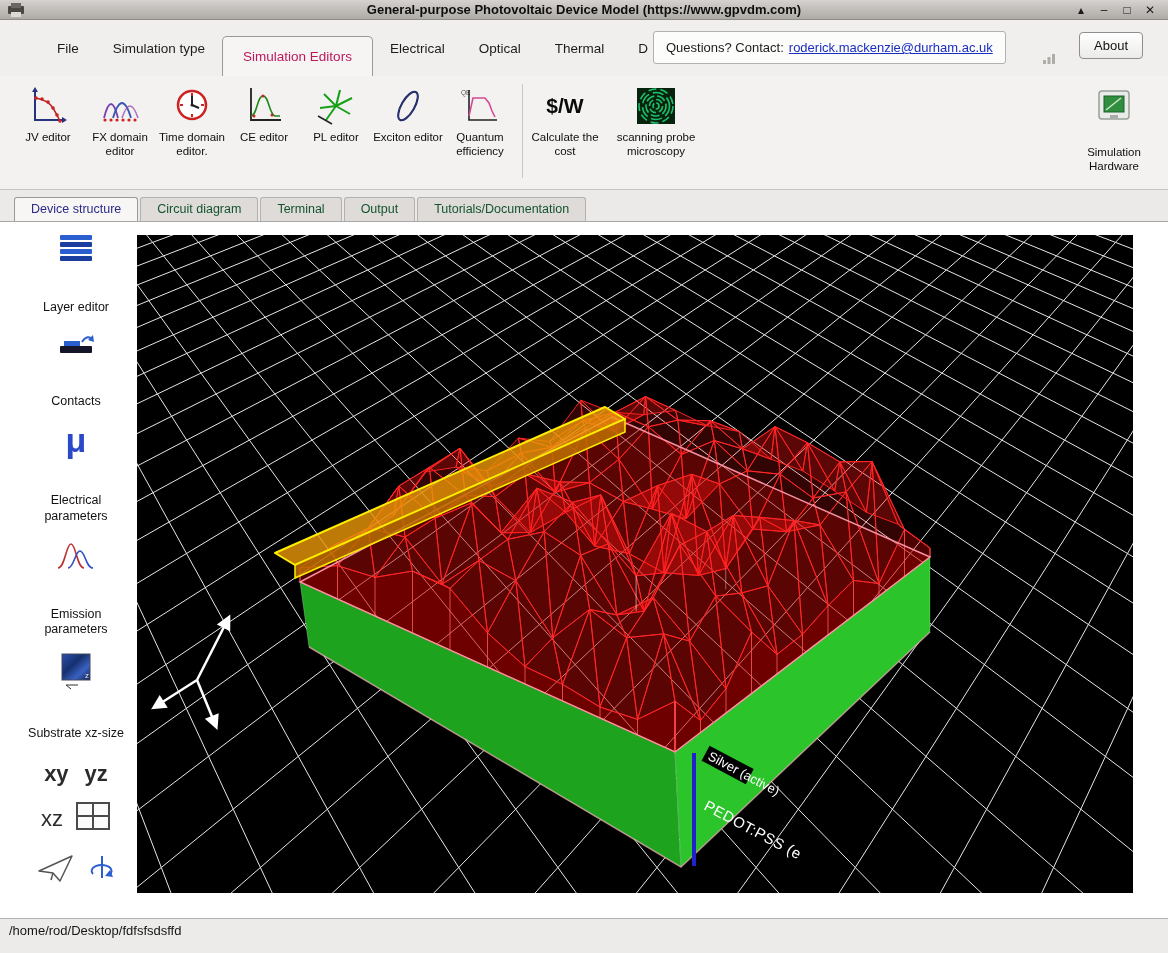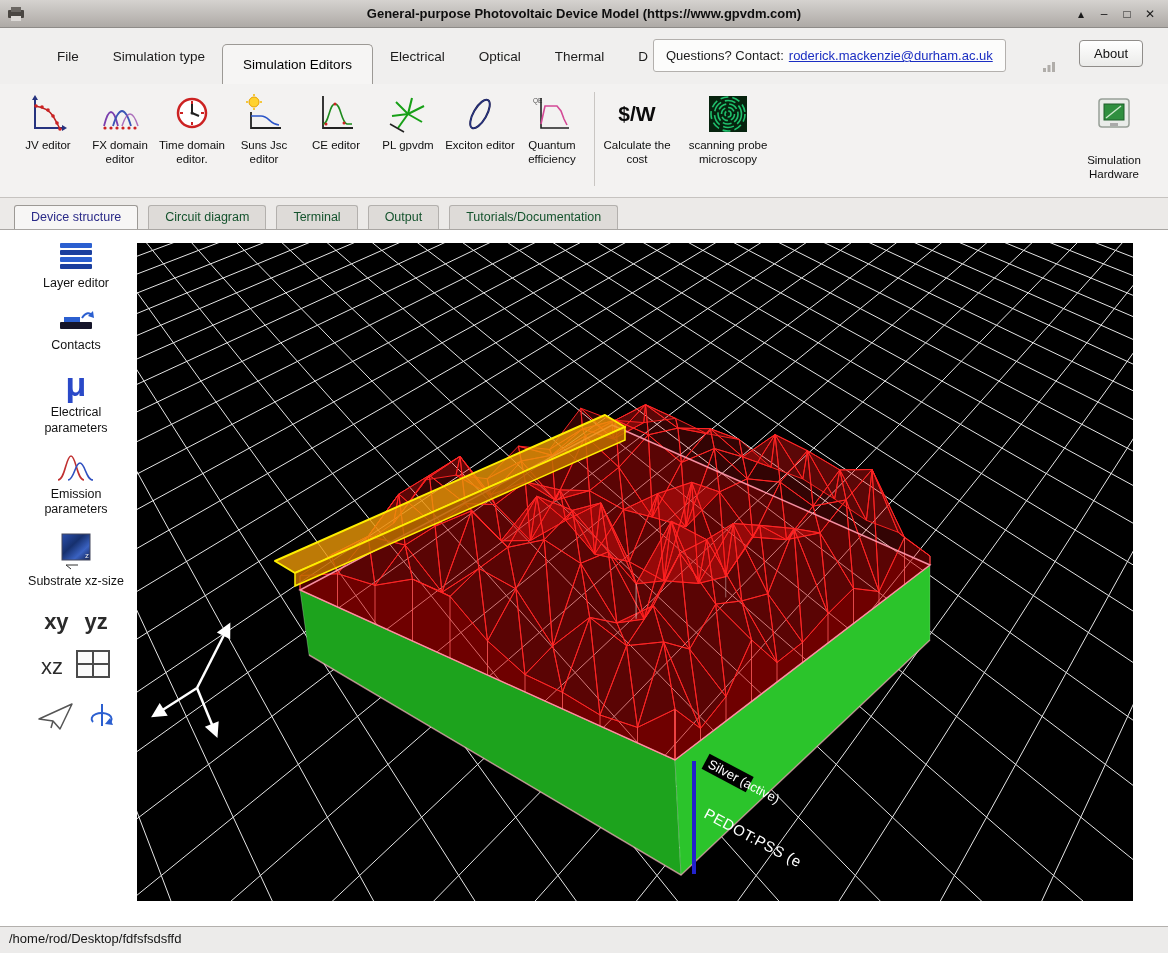--- a/index.html
+++ b/index.html
@@ -1,47 +1,47 @@
 <!DOCTYPE html>
 <html><head>
 <meta charset="utf-8">
 <style>
   * { box-sizing: border-box; }
   body { margin:0; width:1168px; height:953px; font-family:"Liberation Sans",sans-serif; background:#ecebea; overflow:hidden; }
 
-  .titlebar { height:28px; display:flex; align-items:center; background:linear-gradient(#d5d2cf,#aeaaa6); border-bottom:1px solid #8e8b88; position:relative; }
+  .titlebar { height:20px; display:flex; align-items:center; background:linear-gradient(#d5d2cf,#aeaaa6); border-bottom:1px solid #8e8b88; position:relative; }
   .app-icon { margin-left:7px; z-index:2; display:flex; }
   .titlebar .title { position:absolute; left:0; right:0; text-align:center; font-weight:bold; font-size:13px; color:#0e0e0e; }
   .win-controls { margin-left:auto; display:flex; gap:3px; padding-right:8px; z-index:2; }
   .win-btn { width:20px; text-align:center; font-size:12px; color:#1a1a1a; cursor:default; }
 
   .menubar { position:relative; height:56px; background:#f0efee; display:flex; align-items:center; padding-left:40px; }
   .menu-item { font-size:13.5px; color:#1c1c1c; padding:0 17px; white-space:nowrap; }
-  .menu-item.active { align-self:flex-end; height:40px; display:flex; align-items:center; border:1px solid #9c9995; border-bottom:none; border-radius:5px 5px 0 0; background:#f6f5f4; color:#000000; padding:8px 20px; }
+  .menu-item.active { align-self:flex-end; height:40px; display:flex; align-items:center; border:1px solid #9c9995; border-bottom:none; border-radius:5px 5px 0 0; background:#f6f5f4; color:#be185d; padding:8px 20px; }
   .menu-item.clipped { width:30px; overflow:hidden; }
   .contact-box { position:absolute; left:653px; top:11px; height:33px; line-height:31px; background:#fcfcfb; border:1px solid #b3b0ad; border-radius:3px; padding:0 12px; font-size:13px; color:#1c1c1c; white-space:nowrap; }
   .contact-box .email { color:#1b2ec2; text-decoration:underline; margin-left:5px; }
   .signal-icon { position:absolute; right:112px; top:32px; display:flex; }
   .about-btn { position:absolute; right:25px; top:12px; height:27px; padding:0 14px; font-size:13px; color:#111; background:linear-gradient(#ffffff,#ebebe9); border:1px solid #908d8a; border-radius:4px; }
 
   .ribbon { height:114px; background:#f3f2f1; border-bottom:1px solid #c6c3c0; display:flex; align-items:flex-start; padding:6px 12px 0 12px; }
   .ribbon-item { width:72px; display:flex; flex-direction:column; align-items:center; gap:1px; font-size:11.5px; text-align:center; color:#0f0f0f; line-height:1.2; }
   .ribbon-item .ricon { height:48px; display:flex; align-items:center; justify-content:center; }
   .ribbon-item.wide { width:110px; }
   .ribbon-item.hw { margin-left:auto; margin-right:6px;gap:16px; }
   .rdivider { width:1px; background:#c9c6c3; height:94px; margin:2px 6px 0 6px; }
   .cost-glyph { font-size:21px; font-weight:bold; color:#0b0b0b; }
 
-  .viewtabs { height:32px; background:#eceae8; display:flex; align-items:flex-end; padding-left:14px; border-bottom:1px solid #a9a6a3; gap:10px; }
+  .viewtabs { height:32px; background:#eceae8; display:flex; align-items:flex-end; padding-left:14px; border-bottom:1px solid #a9a6a3; gap:2px; }
   .vtab { font-size:12.5px; color:#14532d; background:#dedbd8; border:1px solid #b3b0ad; border-bottom:none; border-radius:3px 3px 0 0; padding:4px 16px 5px; white-space:nowrap; }
   .vtab.active { background:#f7f6f5; color:#2a2a88; border-color:#9c9995; }
 
   .content { display:flex; height:696px; background:#ffffff; padding-left:15px; }
   .sidebar { width:122px; padding-top:12px; display:flex; flex-direction:column; align-items:center; }
-  .side-item { display:flex; flex-direction:column; align-items:center; margin-bottom:14px; font-size:12.5px; color:#121212; text-align:center; line-height:1.25; width:106px; }
+  .side-item { display:flex; flex-direction:column; align-items:center; margin-bottom:14px; font-size:12.5px; color:#121212; text-align:center; line-height:1.25; width:106px;gap:32px; }
   .side-item .sicon { margin-bottom:4px; display:flex; }
   .mu-glyph { font-size:34px; color:#2a49c8; font-weight:bold; line-height:1; }
   .xy-row { display:flex; gap:16px; font-size:22px; color:#2b2b2b; margin:6px 0 14px;font-weight:bold; }
   .xz-row { display:flex; align-items:center; gap:12px; font-size:22px; color:#2b2b2b; margin-bottom:16px; }
   .bottom-icons { display:flex; gap:12px; align-items:center; }
 
   .canvas3d { margin-top:13px; width:996px; height:658px; background:#000; }
   #scene { display:block; }
   #scene text { font-family:"Liberation Sans",sans-serif; }
 
@@ -145,36 +145,20 @@
               <line x1="20" y1="19" x2="20" y2="10"></line>
               <line x1="20" y1="19" x2="27" y2="22"></line>
             </g>
           <circle cx="20" cy="19" r="1.5" fill="#222222"></circle>
         </svg>
       </span>
       <span>Time domain editor.</span>
     </div>
 
 
-    <div class="ribbon-item">
-      <span class="ricon">
-        <svg width="42" height="40" viewBox="0 0 42 40">
-          <circle cx="11" cy="8" r="5" fill="#ffd22e" stroke="#e8a100"></circle>
-          <g stroke="#f5b800" stroke-width="1.5">
-              <line x1="11" y1="0" x2="11" y2="2"></line>
-              <line x1="11" y1="14" x2="11" y2="16"></line>
-              <line x1="3" y1="8" x2="5" y2="8"></line>
-              <line x1="17" y1="8" x2="19" y2="8"></line>
-            </g>
-          <path d="M8 18 V34 H38" stroke="#222222" stroke-width="1.8" fill="none"></path>
-          <path d="M8 22 H18 C26 22 26 30 36 31" stroke="#2b55c8" stroke-width="1.6" fill="none"></path>
-        </svg>
-      </span>
-      <span>Suns Jsc editor</span>
-    </div>
 
     <div class="ribbon-item">
       <span class="ricon">
         <svg width="40" height="40" viewBox="0 0 40 40">
           <path d="M7 2 V34 H37" stroke="#222222" stroke-width="1.8" fill="none"></path>
           <path d="M7 30 C13 30 13 10 19 10 C25 10 25 28 31 30 L36 30" stroke="#1d8a1d" stroke-width="1.6" fill="none"></path>
           <g fill="#cc2222">
               <circle cx="10" cy="30" r="1.5"></circle>
               <circle cx="19" cy="10" r="1.5"></circle>
               <circle cx="28" cy="29" r="1.5"></circle>
@@ -191,21 +175,21 @@
             <line x1="20" y1="20" x2="36" y2="12"></line>
               <line x1="20" y1="20" x2="34" y2="28"></line>
             <line x1="20" y1="20" x2="10" y2="34"></line>
               <line x1="20" y1="20" x2="4" y2="22"></line>
             <line x1="20" y1="20" x2="8" y2="8"></line>
               <line x1="20" y1="20" x2="24" y2="4"></line>
           </g>
           <line x1="2" y1="30" x2="16" y2="38" stroke="#222222" stroke-width="1.5"></line>
         </svg>
       </span>
-      <span>PL gpvdm</span>
+      <span>PL editor</span>
     </div>
 
     <div class="ribbon-item">
       <span class="ricon">
         <svg width="40" height="40" viewBox="0 0 40 40">
           <ellipse cx="20" cy="20" rx="6.5" ry="16" transform="rotate(30 20 20)" fill="none" stroke="#15154a" stroke-width="2"></ellipse>
           <ellipse cx="20" cy="20" rx="6.5" ry="16" transform="rotate(30 20 20)" fill="none" stroke="#3b55b5" stroke-width="1" opacity="0.6"></ellipse>
         </svg>
       </span>
       <span>Exciton editor</span>

